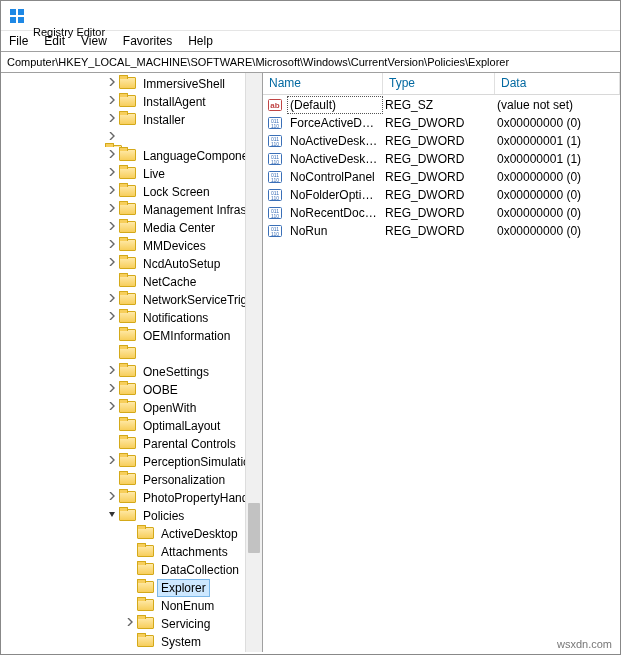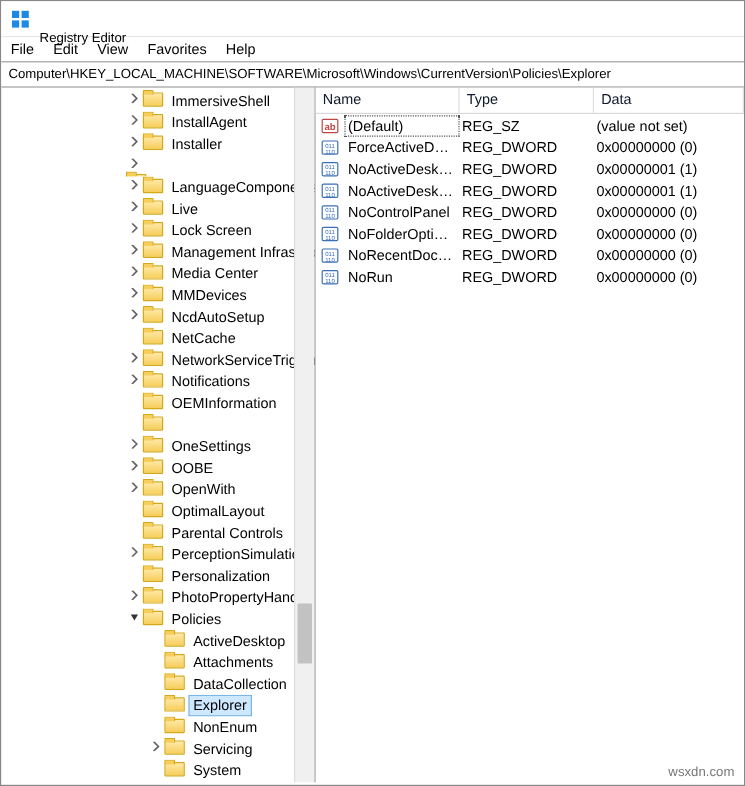--- a/index.html
+++ b/index.html
@@ -138,21 +138,21 @@
   }
   .list-header {
     display: flex;
     height: 22px;
     border-bottom: 1px solid #d8d8d8;
     background: #fff;
   }
   .list-header .col {
     padding: 3px 6px;
     border-right: 1px solid #e0e0e0;
-    color: #0f172a;
+    color: #0369a1;
     font-weight: normal;
   }
   .col-name { width: 120px; }
   .col-type { width: 112px; }
   .col-data { flex: 1; }
   .list-body { padding-top: 1px; }
   .list-row {
     display: flex;
     align-items: center;
     height: 18px;

